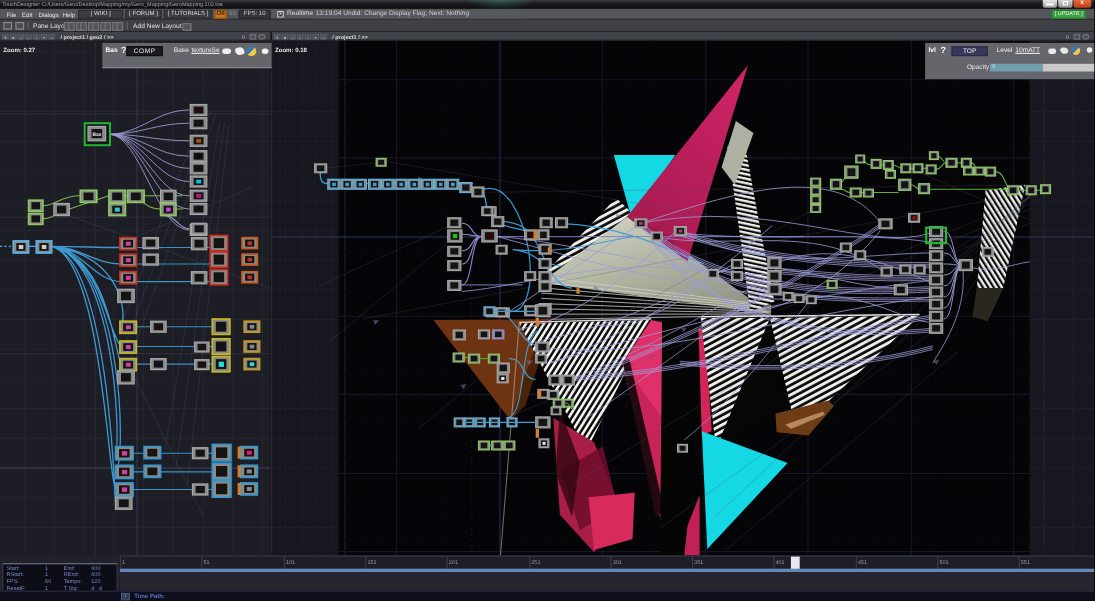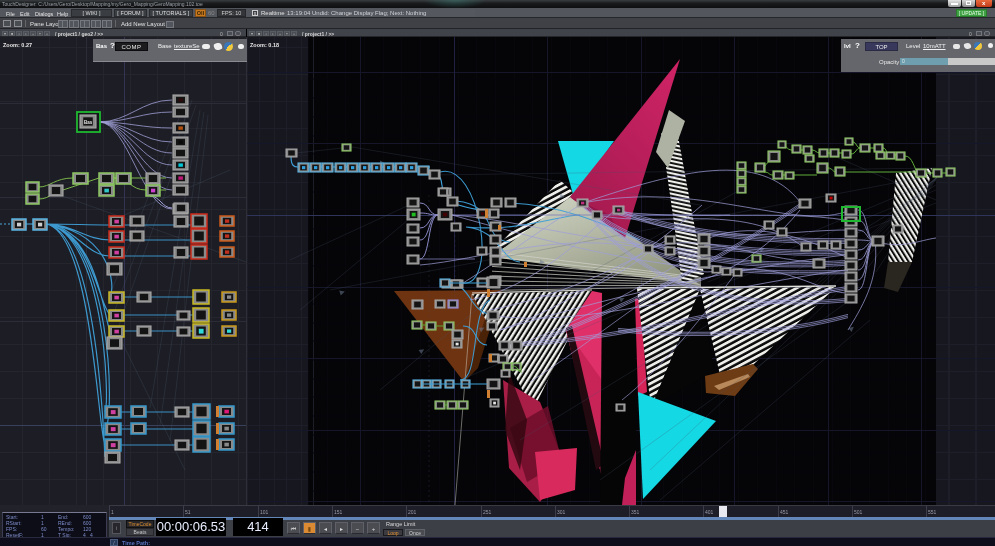--- a/index.html
+++ b/index.html
@@ -1080,32 +1080,16 @@
       <div class="abs" style="left:596px;top:3px;font-size:5px;color:#9a9aaa;">401</div>
       <div class="abs" style="left:669px;top:0px;width:1px;height:12px;background:#3c3c4a;"></div>
       <div class="abs" style="left:671px;top:3px;font-size:5px;color:#9a9aaa;">451</div>
       <div class="abs" style="left:743px;top:0px;width:1px;height:12px;background:#3c3c4a;"></div>
       <div class="abs" style="left:745px;top:3px;font-size:5px;color:#9a9aaa;">501</div>
       <div class="abs" style="left:817px;top:0px;width:1px;height:12px;background:#3c3c4a;"></div>
       <div class="abs" style="left:819px;top:3px;font-size:5px;color:#9a9aaa;">551</div>
       <div class="abs" style="left:610px;top:0px;width:8px;height:12px;background:#e8e8f0;"></div>
     </div>
 <div class="abs" style="left:109px;top:517px;width:886px;height:3px;background:#6287b8;"></div>
-<div class="abs" style="left:109px;top:520px;width:886px;height:17px;background:#3d3f46;">
-      <div class="abs" style="left:3px;top:2px;width:9px;height:12px;background:#26262c;border:1px solid #55555c;color:#888;font-size:6px;text-align:center;line-height:11px;">i</div>
-      <div class="abs" style="left:17px;top:0px;width:28px;height:8px;background:#26262a;border:1px solid #111;color:#e09030;font-size:5px;text-align:center;line-height:7px;">TimeCode</div>
-      <div class="abs" style="left:17px;top:8px;width:28px;height:8px;background:#3a3c42;border:1px solid #26262a;color:#c8c8c8;font-size:5px;text-align:center;line-height:7px;">Beats</div>
-      <div class="abs" style="left:47px;top:-2px;width:70px;height:18px;background:#000;color:#e8eeff;font-size:13px;text-align:center;line-height:18px;">00:00:06.53</div>
-      <div class="abs" style="left:124px;top:-2px;width:50px;height:18px;background:#000;color:#e8eeff;font-size:13px;text-align:center;line-height:18px;">414</div>
-      <div class="abs" style="left:178px;top:2px;width:13px;height:12px;background:#4a4c52;border:1px solid #606068;border-bottom-color:#2a2a30;color:#d8d8d8;font-size:6px;text-align:center;line-height:12px;">⏮</div>
-      <div class="abs" style="left:194px;top:2px;width:13px;height:12px;background:#d98a33;border:1px solid #606068;border-bottom-color:#2a2a30;color:#7a4a10;font-size:6px;text-align:center;line-height:12px;">▮</div>
-      <div class="abs" style="left:210px;top:2px;width:13px;height:12px;background:#4a4c52;border:1px solid #606068;border-bottom-color:#2a2a30;color:#d8d8d8;font-size:6px;text-align:center;line-height:12px;">◂</div>
-      <div class="abs" style="left:226px;top:2px;width:13px;height:12px;background:#4a4c52;border:1px solid #606068;border-bottom-color:#2a2a30;color:#d8d8d8;font-size:6px;text-align:center;line-height:12px;">▸</div>
-      <div class="abs" style="left:242px;top:2px;width:13px;height:12px;background:#4a4c52;border:1px solid #606068;border-bottom-color:#2a2a30;color:#d8d8d8;font-size:6px;text-align:center;line-height:12px;">−</div>
-      <div class="abs" style="left:258px;top:2px;width:13px;height:12px;background:#4a4c52;border:1px solid #606068;border-bottom-color:#2a2a30;color:#d8d8d8;font-size:6px;text-align:center;line-height:12px;">+</div>
-      <div class="abs" style="left:277px;top:1px;font-size:5.5px;color:#d8d8d8;">Range Limit</div>
-      <div class="abs" style="left:274px;top:9px;width:20px;height:7px;background:#3a3a40;border:1px solid #1a1a1e;color:#e09030;font-size:5px;text-align:center;line-height:6px;">Loop</div>
-      <div class="abs" style="left:296px;top:9px;width:20px;height:7px;background:#4a4c52;border:1px solid #60626a;color:#d0d0d0;font-size:5px;text-align:center;line-height:6px;">Once</div>
-    </div>
 <div class="abs" style="left:0;top:537px;width:995px;height:9px;background:#0d0d1c;border-top:1px solid #2a2a3e;">
 <div class="abs" style="left:110px;top:1px;width:8px;height:7px;background:#2a3a5a;border:1px solid #4a5a7a;color:#9ab;font-size:5px;line-height:6px;text-align:center;">/</div>
 <div class="abs" style="left:122px;top:1.5px;font-size:5.5px;color:#5a74c0;font-weight:bold;">Time Path:</div>
 </div>
 </div>
 </body></html>

